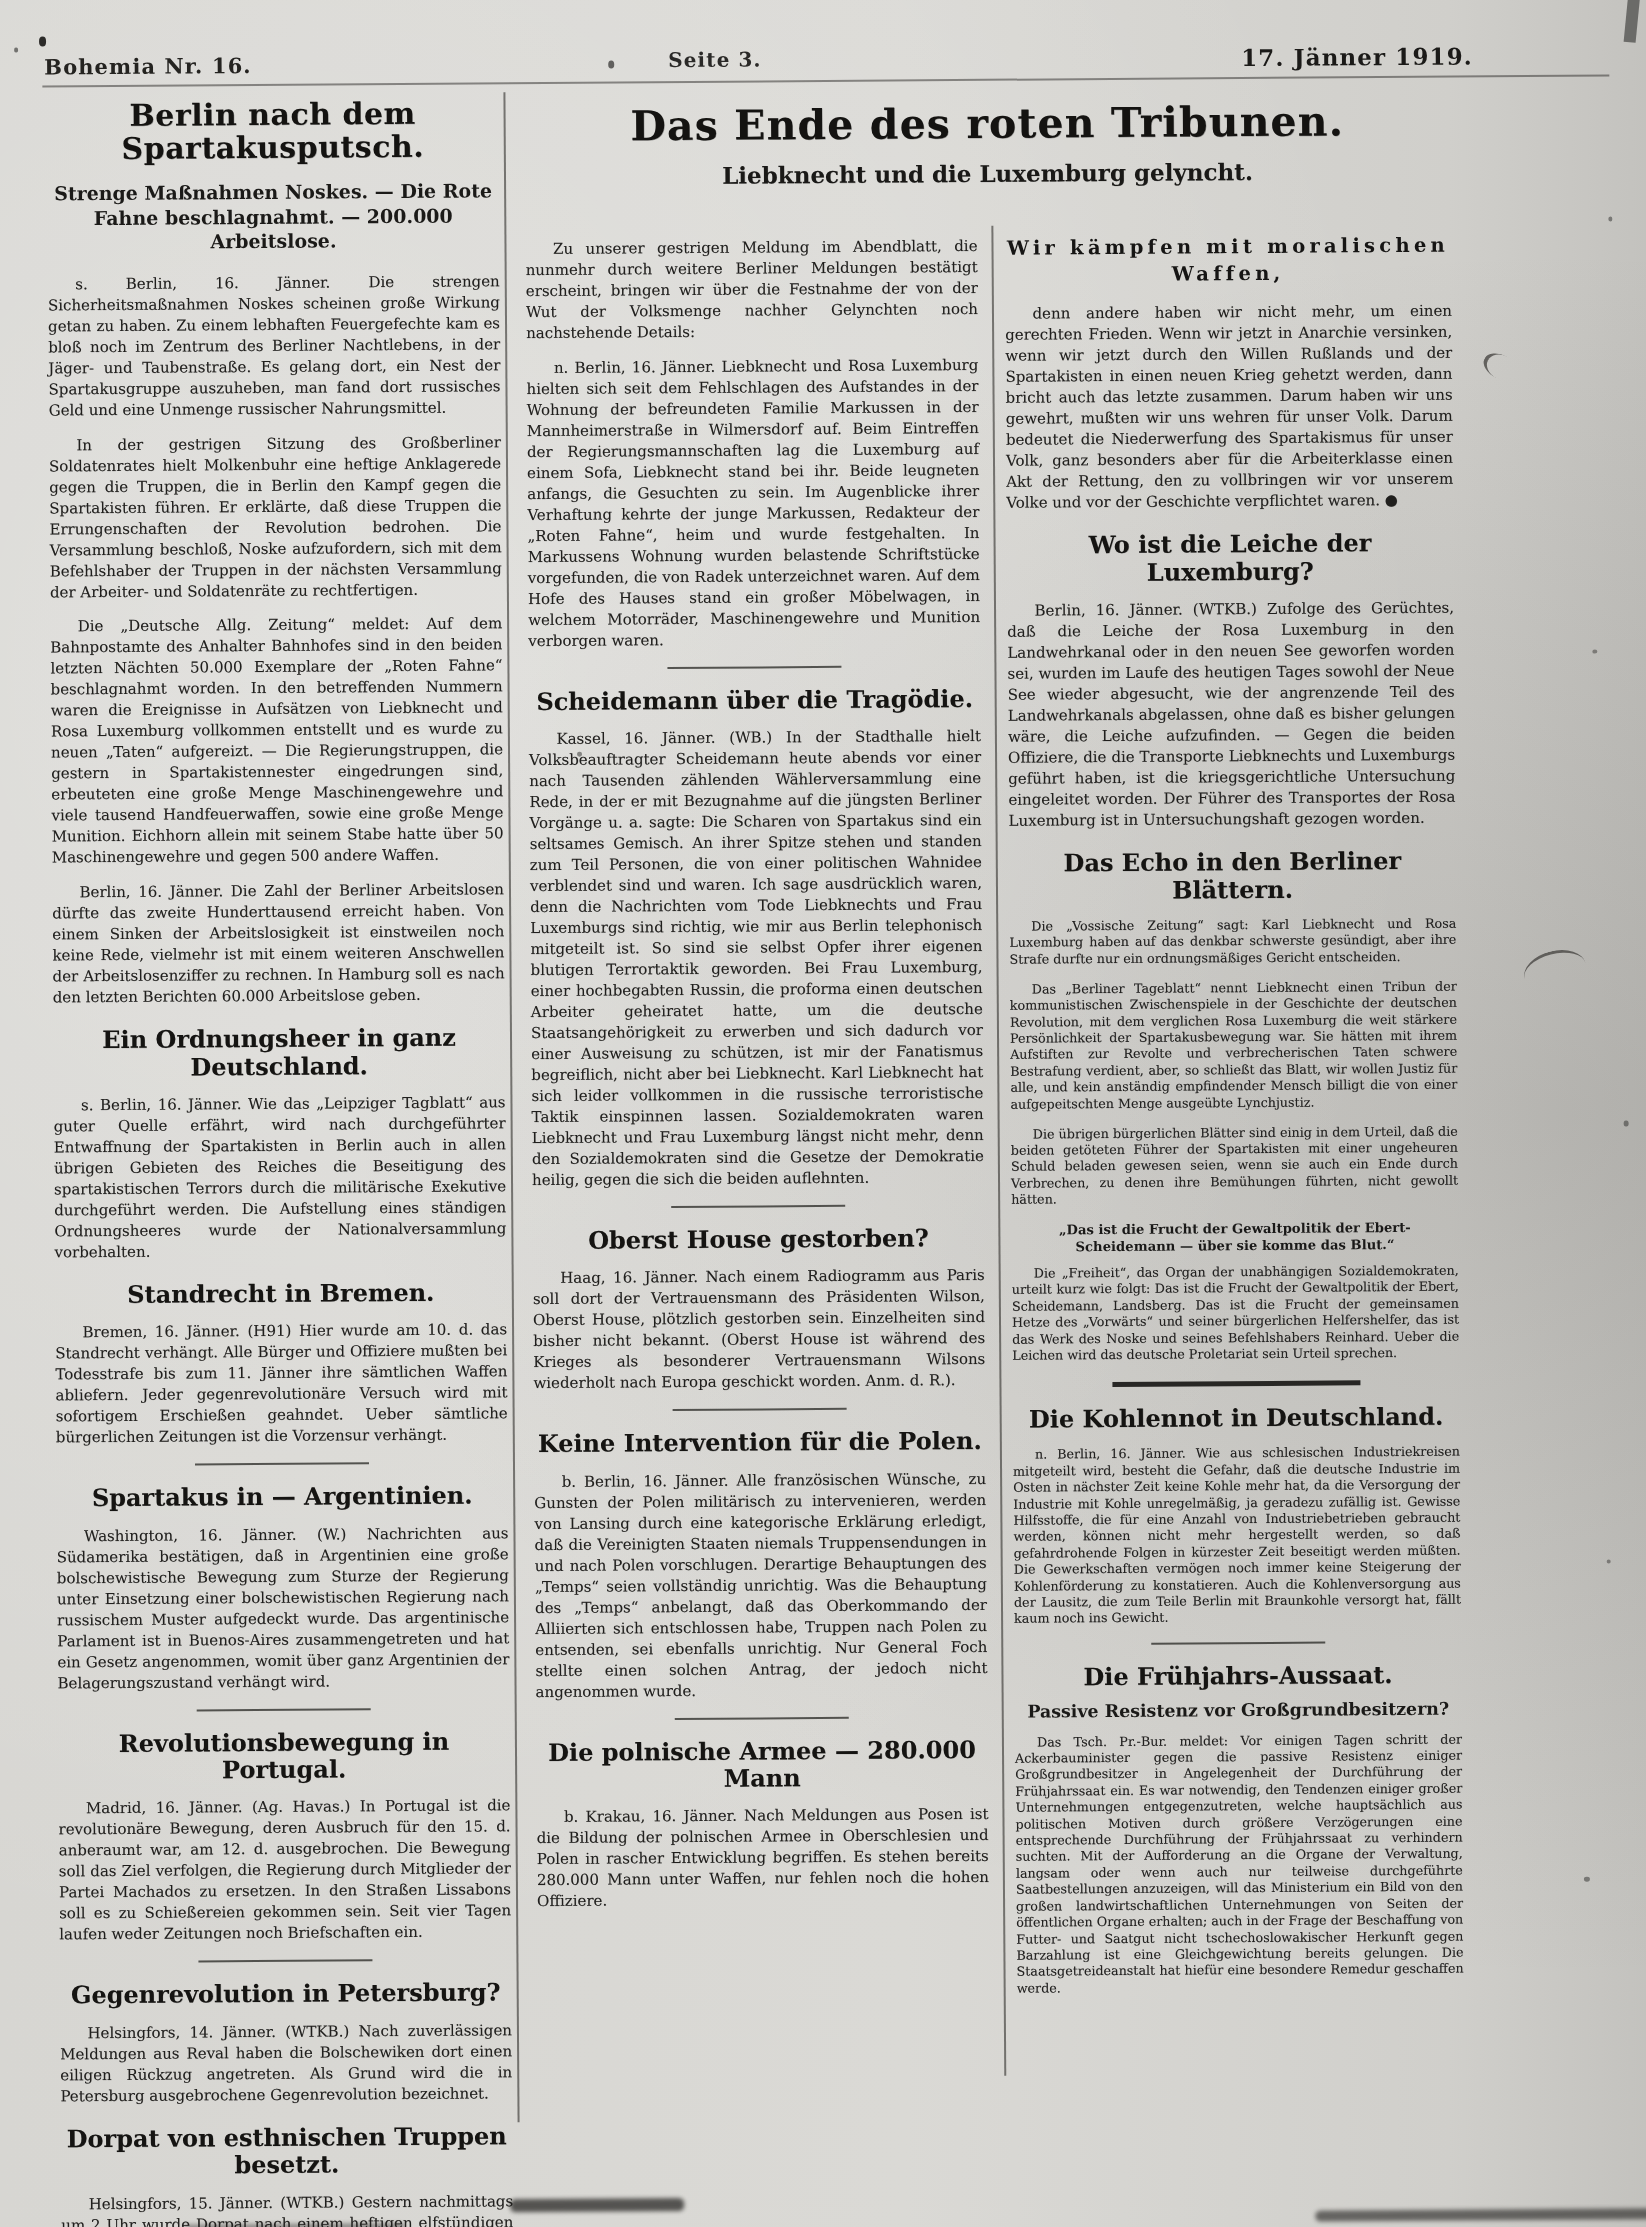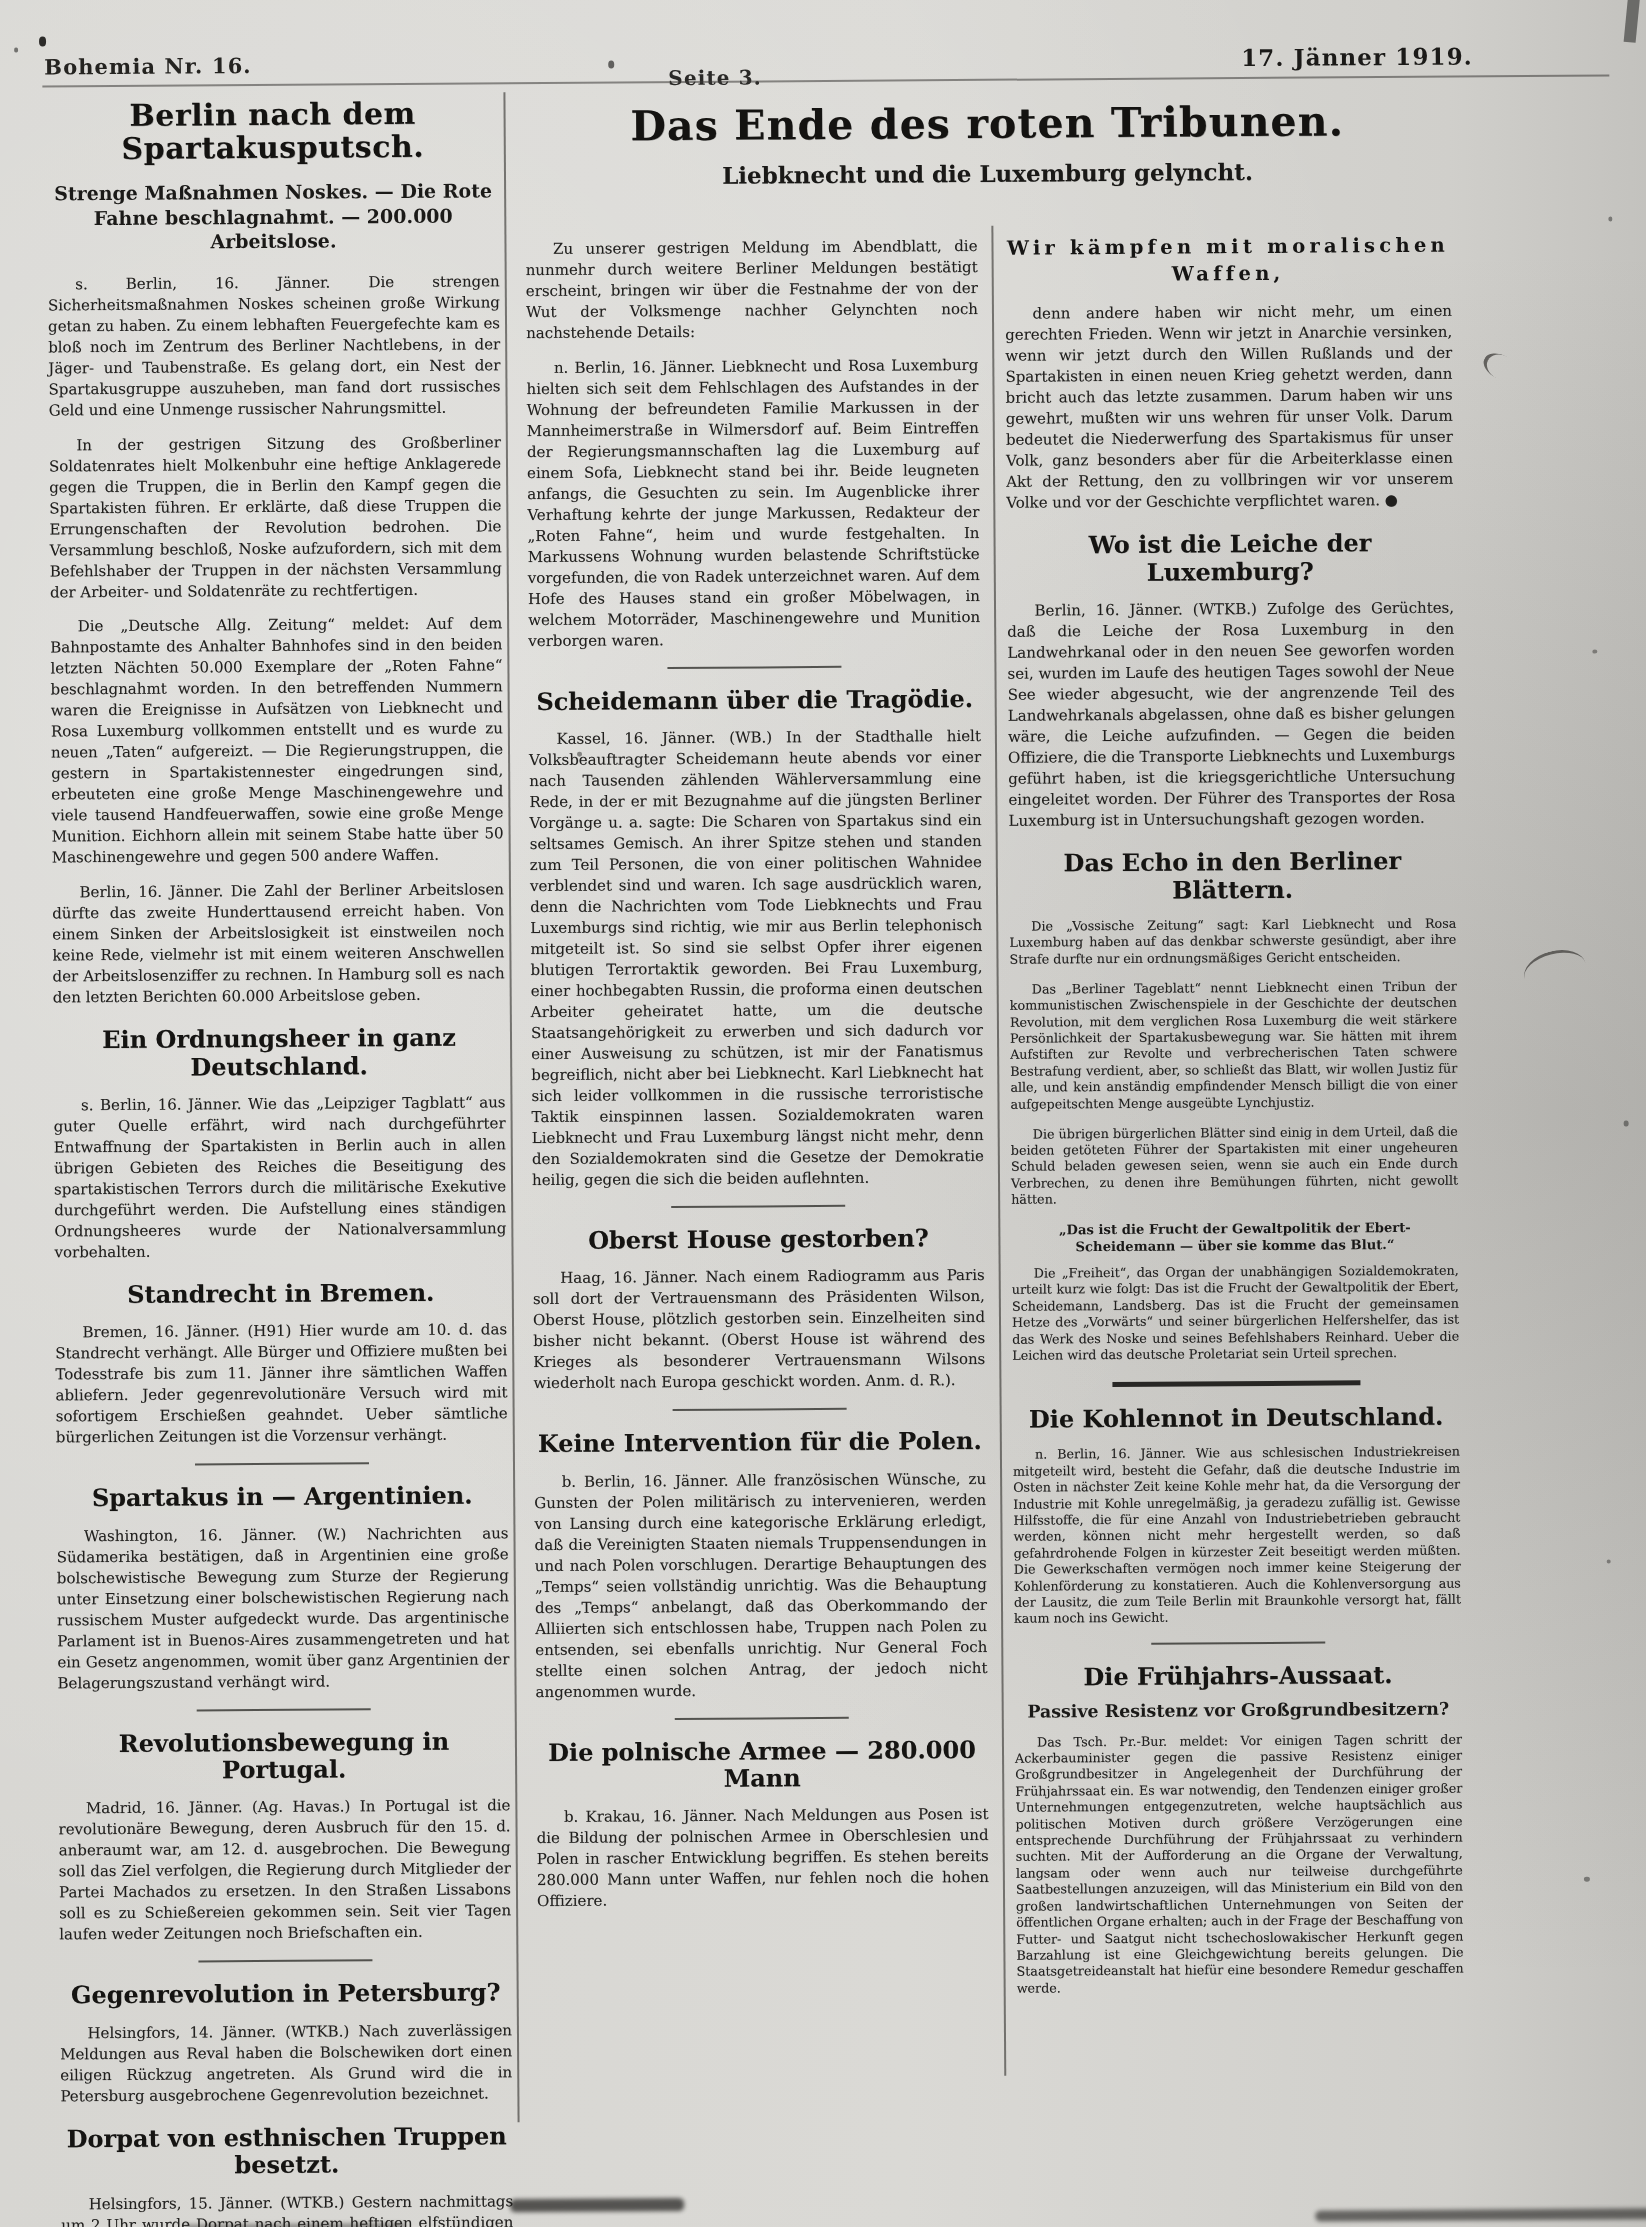--- a/index.html
+++ b/index.html
@@ -13,21 +13,21 @@
     background:
       radial-gradient(ellipse at 18% 30%, rgba(255,255,255,.25), rgba(0,0,0,0) 60%),
       radial-gradient(ellipse at 95% 50%, rgba(90,88,84,.18), rgba(0,0,0,0) 55%),
       linear-gradient(90deg,#d7d6d2 0%, #dad9d5 55%, #d0cfcb 88%, #c3c2be 100%);
   }
   .content{position:absolute;inset:0;transform:rotate(-0.4deg);transform-origin:50% 40%;color:#1e1d1b;}
 
   
   .hdr{position:absolute;top:47px;left:50px;width:1565px;height:32px;font-weight:bold;}
   .hdr .h-left {position:absolute;left:0;top:2.1px;font-size:21px;letter-spacing:1.1px;color:#242320;}
-  .hdr .h-center{position:absolute;left:624px;top:18px;font-size:20px;letter-spacing:1.1px;color:#2a2927;}
+  .hdr .h-center{position:absolute;left:624px;top:0;font-size:20px;letter-spacing:1.1px;color:#2a2927;}
   .hdr .h-right{position:absolute;left:1197px;top:0px;font-size:23px;letter-spacing:1.1px;color:#1b1a18;}
   .hdr-rule{position:absolute;top:80px;left:48px;width:1567px;height:1.6px;background:#3a3936;opacity:.55;}
 
   
   .vrule{position:absolute;width:1.6px;background:#2e2d2a;opacity:.6;}
   .vrule1{left:509px;top:90px;height:2030px;}
   .vrule2{left:996px;top:227px;height:1850px;}
 
   
   .col{position:absolute;text-align:justify;}

